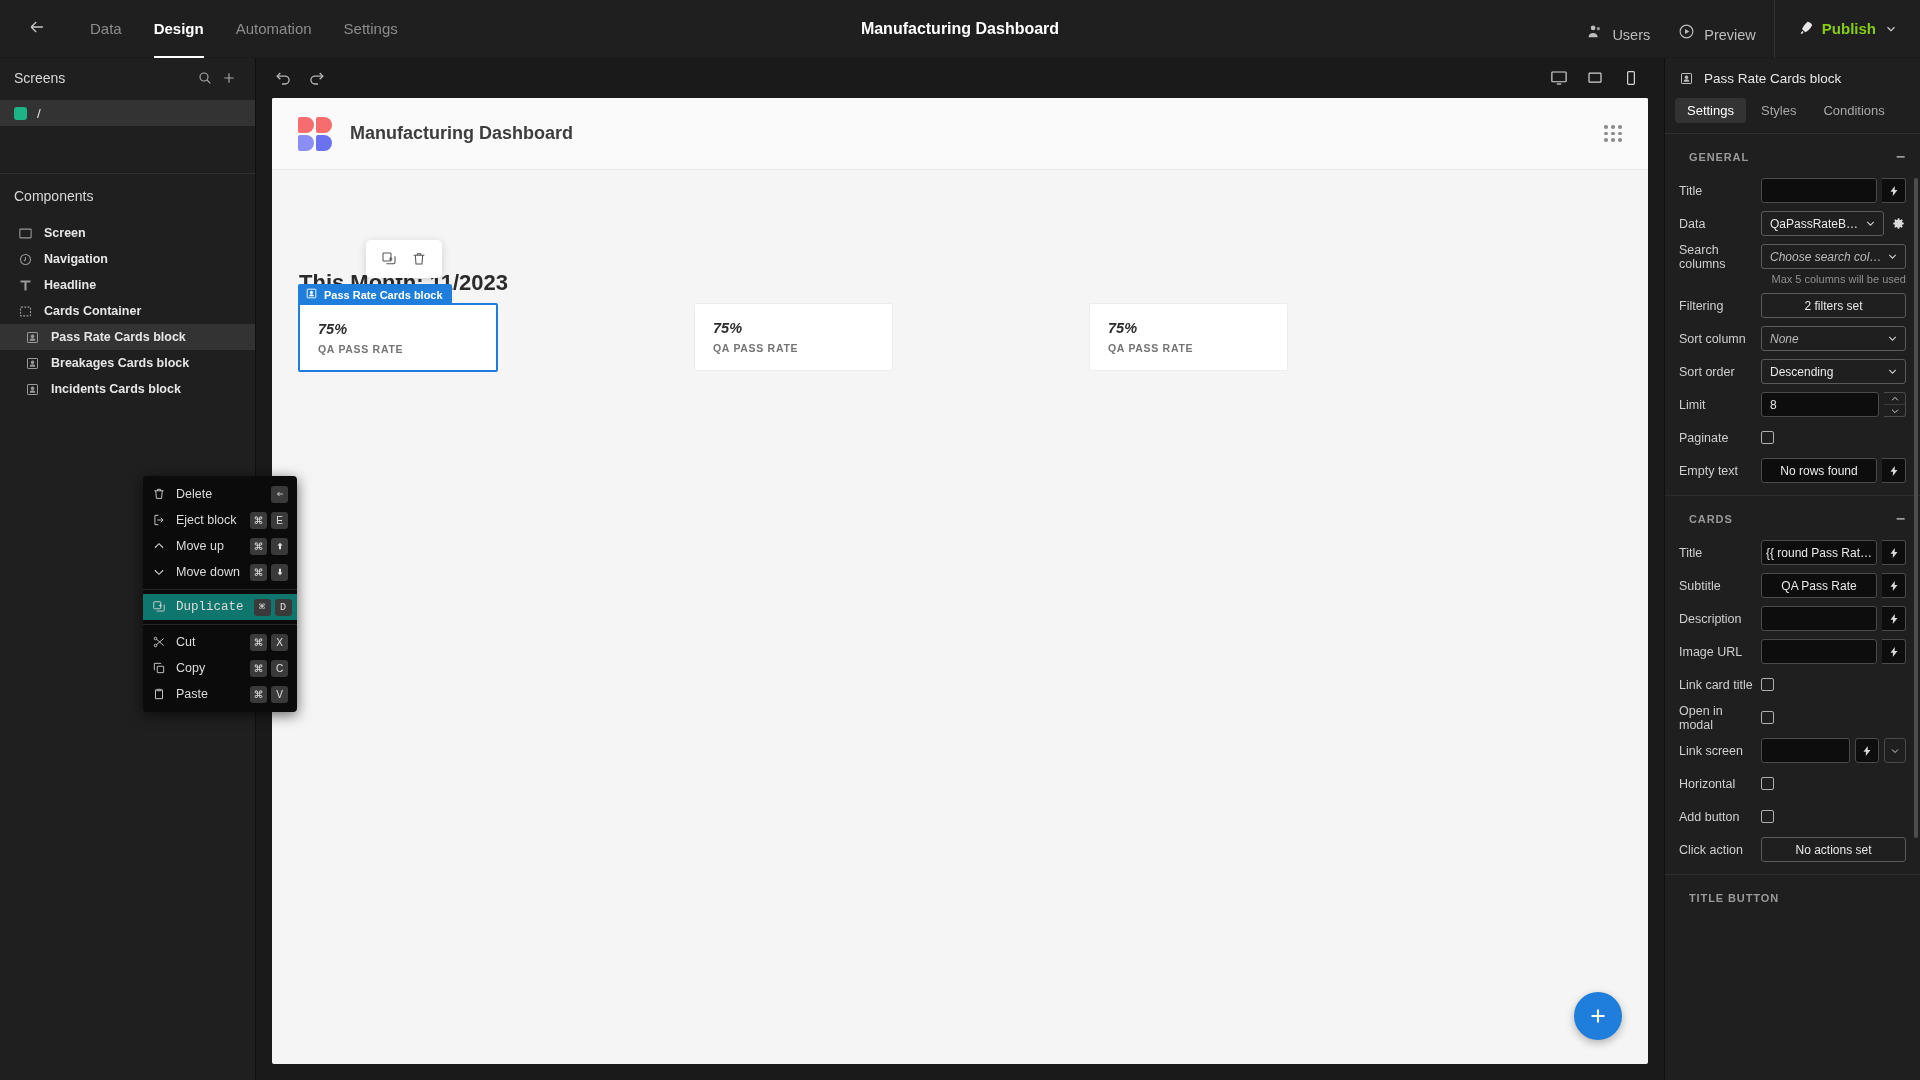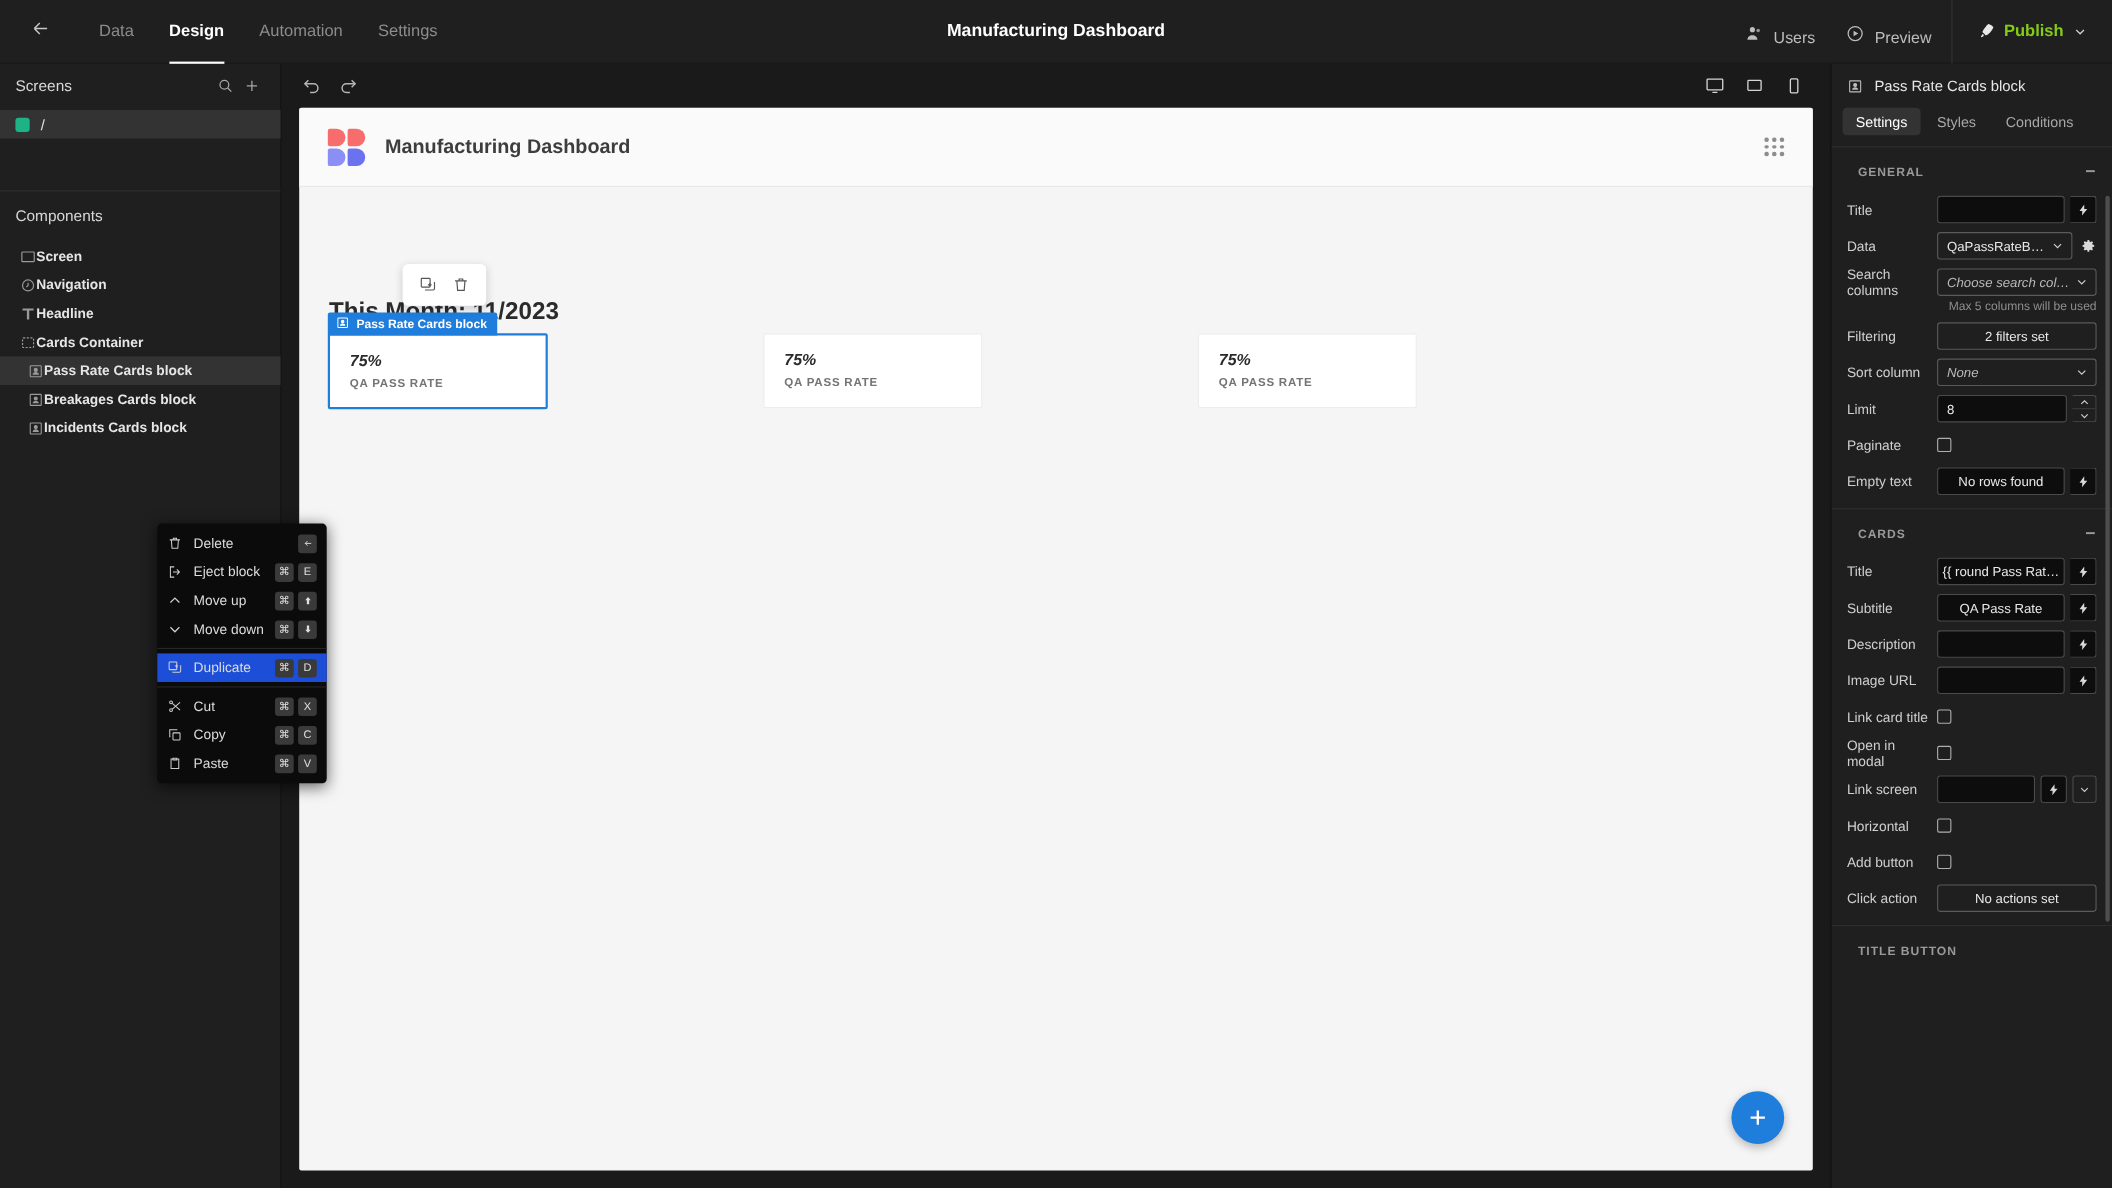--- a/index.html
+++ b/index.html
@@ -73,21 +73,21 @@
   .screen-dot { width: 13px; height: 13px; border-radius: 3px; background: #1cb487; }
   .screen-label { color: #e3e3e3; font-size: 13.5px; }
   .left-sep { height: 1px; background: #303030; margin-top: 47px; }
   .components-head {
     height: 44px; display: flex; align-items: center; padding: 0 14px;
     color: #d8d8d8; font-size: 14px;
   }
   .components-head .ttl { flex: 1; }
   .comp-list { padding-top: 2px; }
   .comp-item {
-    height: 26px; display: flex; align-items: center; 
+    height: 26px; display: flex; align-items: center; gap: 11px;
     color: #e6e6e6; font-size: 12.5px; font-weight: 700; cursor: pointer;
   }
   .comp-item.lvl1 { padding-left: 18px; }
   .comp-item.lvl2 { padding-left: 25px; }
   .comp-item.selected { background: #333; }
   .comp-icon { width: 15px; height: 15px; display: flex; align-items: center; justify-content: center; color: #9a9a9a; flex: 0 0 15px; }
   .comp-icon svg { width: 15px; height: 15px; }
 
   
   .center { flex: 1; background: #1a1a1a; display: flex; flex-direction: column; min-width: 0; }
@@ -226,21 +226,21 @@
   
   .ctx-menu {
     position: absolute; left: 143px; top: 476px; width: 154px;
     background: #0b0b0b; border-radius: 4px; box-shadow: 0 3px 14px rgba(0,0,0,.6);
     padding: 5px 0; z-index: 50;
   }
   .ctx-item {
     height: 26px; display: flex; align-items: center; gap: 10px;
     padding: 0 9px; color: #dcdcdc; font-size: 12.5px; cursor: pointer;
   }
-  .ctx-item.hover { background: #1d4ed8; }
+  .ctx-item.hover { background: #0f766e; font-family: Liberation Mono, monospace; }
   .ctx-ic { width: 14px; flex: 0 0 14px; display: flex; align-items: center; justify-content: center; color: #cfcfcf; }
   .ctx-ic svg { width: 14px; height: 14px; }
   .ctx-lbl { flex: 1; }
   .keys { display: flex; gap: 4px; }
   .key {
     min-width: 17px; height: 17px; background: #3a3a3a; border-radius: 3px;
     display: flex; align-items: center; justify-content: center;
     color: #e0e0e0; font-size: 10px; padding: 0 3px;
   }
   .key svg { width: 10px; height: 10px; }
@@ -604,20 +604,33 @@
               <span class="txt">None</span>
               <span class="chev">
                   <svg viewBox="0 0 24 24" fill="none" stroke="currentColor" stroke-width="2">
                     <path d="M6 9l6 6 6-6"></path>
                   </svg>
                 </span>
             </div>
           </div>
         </div>
 
+        <div class="frow">
+          <div class="flabel">Sort order</div>
+          <div class="fctl">
+            <div class="sel">
+              <span class="txt">Descending</span>
+              <span class="chev">
+                  <svg viewBox="0 0 24 24" fill="none" stroke="currentColor" stroke-width="2">
+                    <path d="M6 9l6 6 6-6"></path>
+                  </svg>
+                </span>
+            </div>
+          </div>
+        </div>
 
         <div class="frow">
           <div class="flabel">Limit</div>
           <div class="fctl">
             <div class="inp">8</div>
             <div class="stepper">
               <i>
                   <svg viewBox="0 0 24 24" fill="none" stroke="currentColor" stroke-width="2.4">
                     <path d="M5 15l7-7 7 7"></path>
                   </svg>

